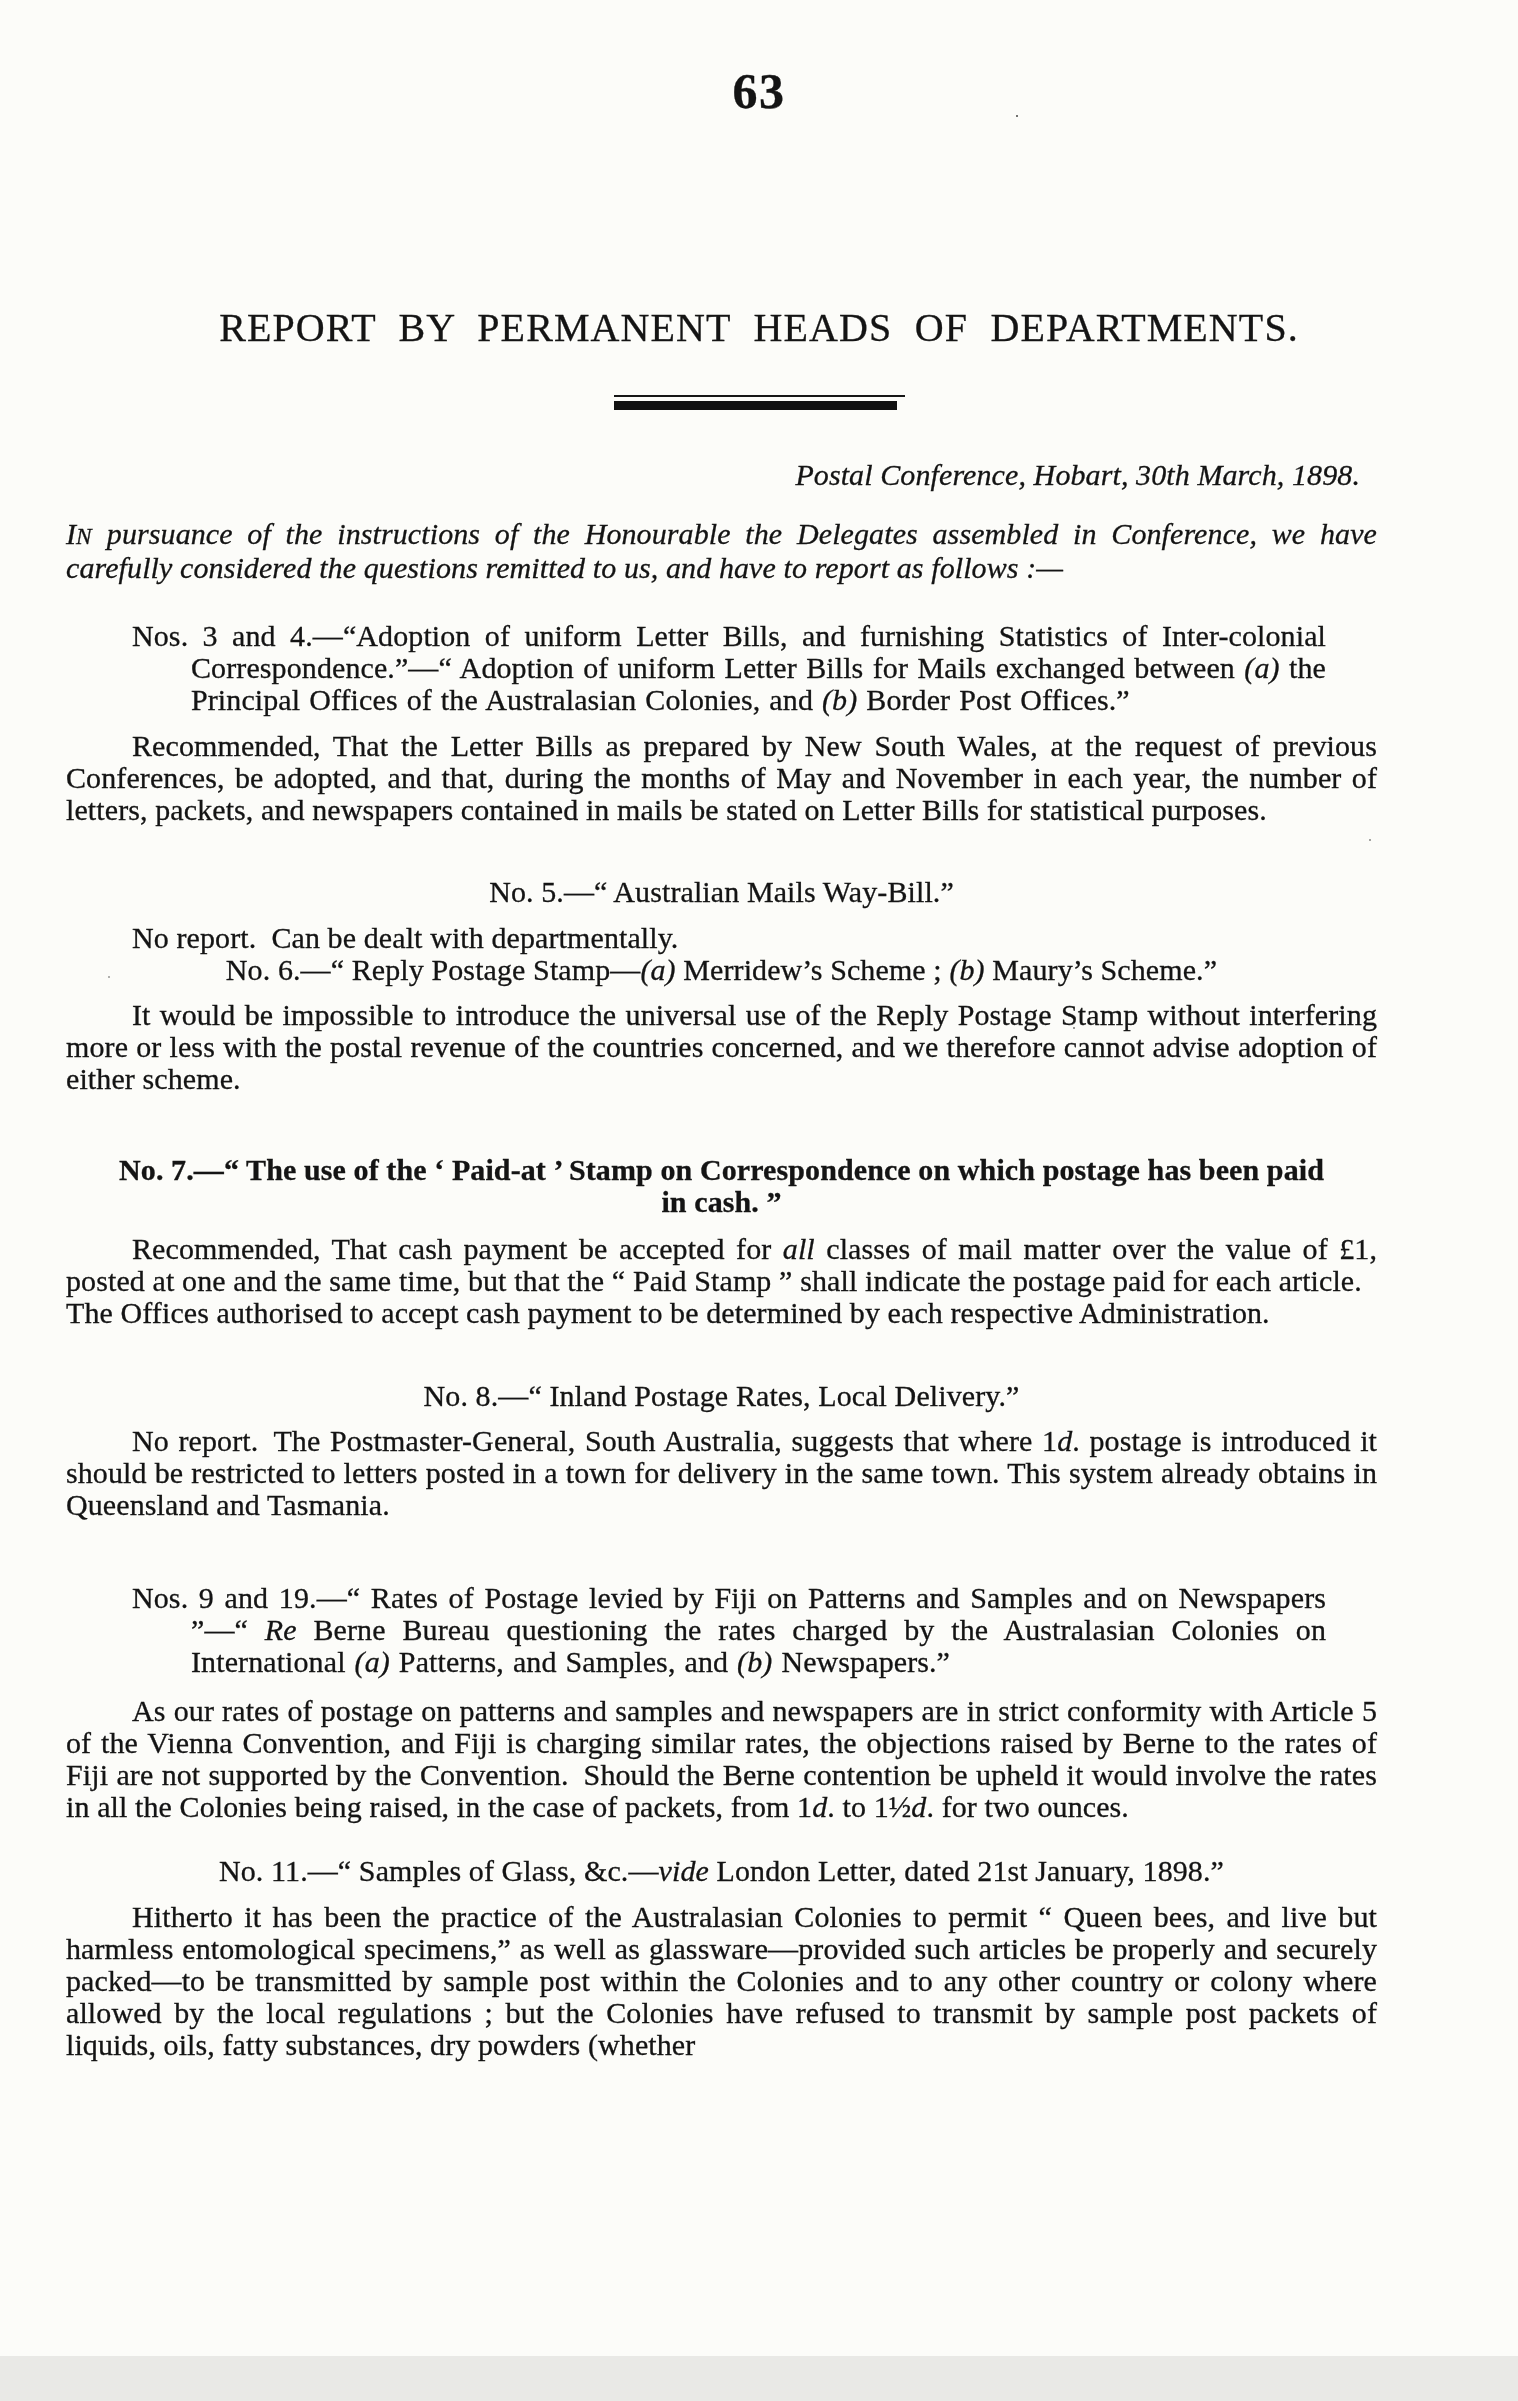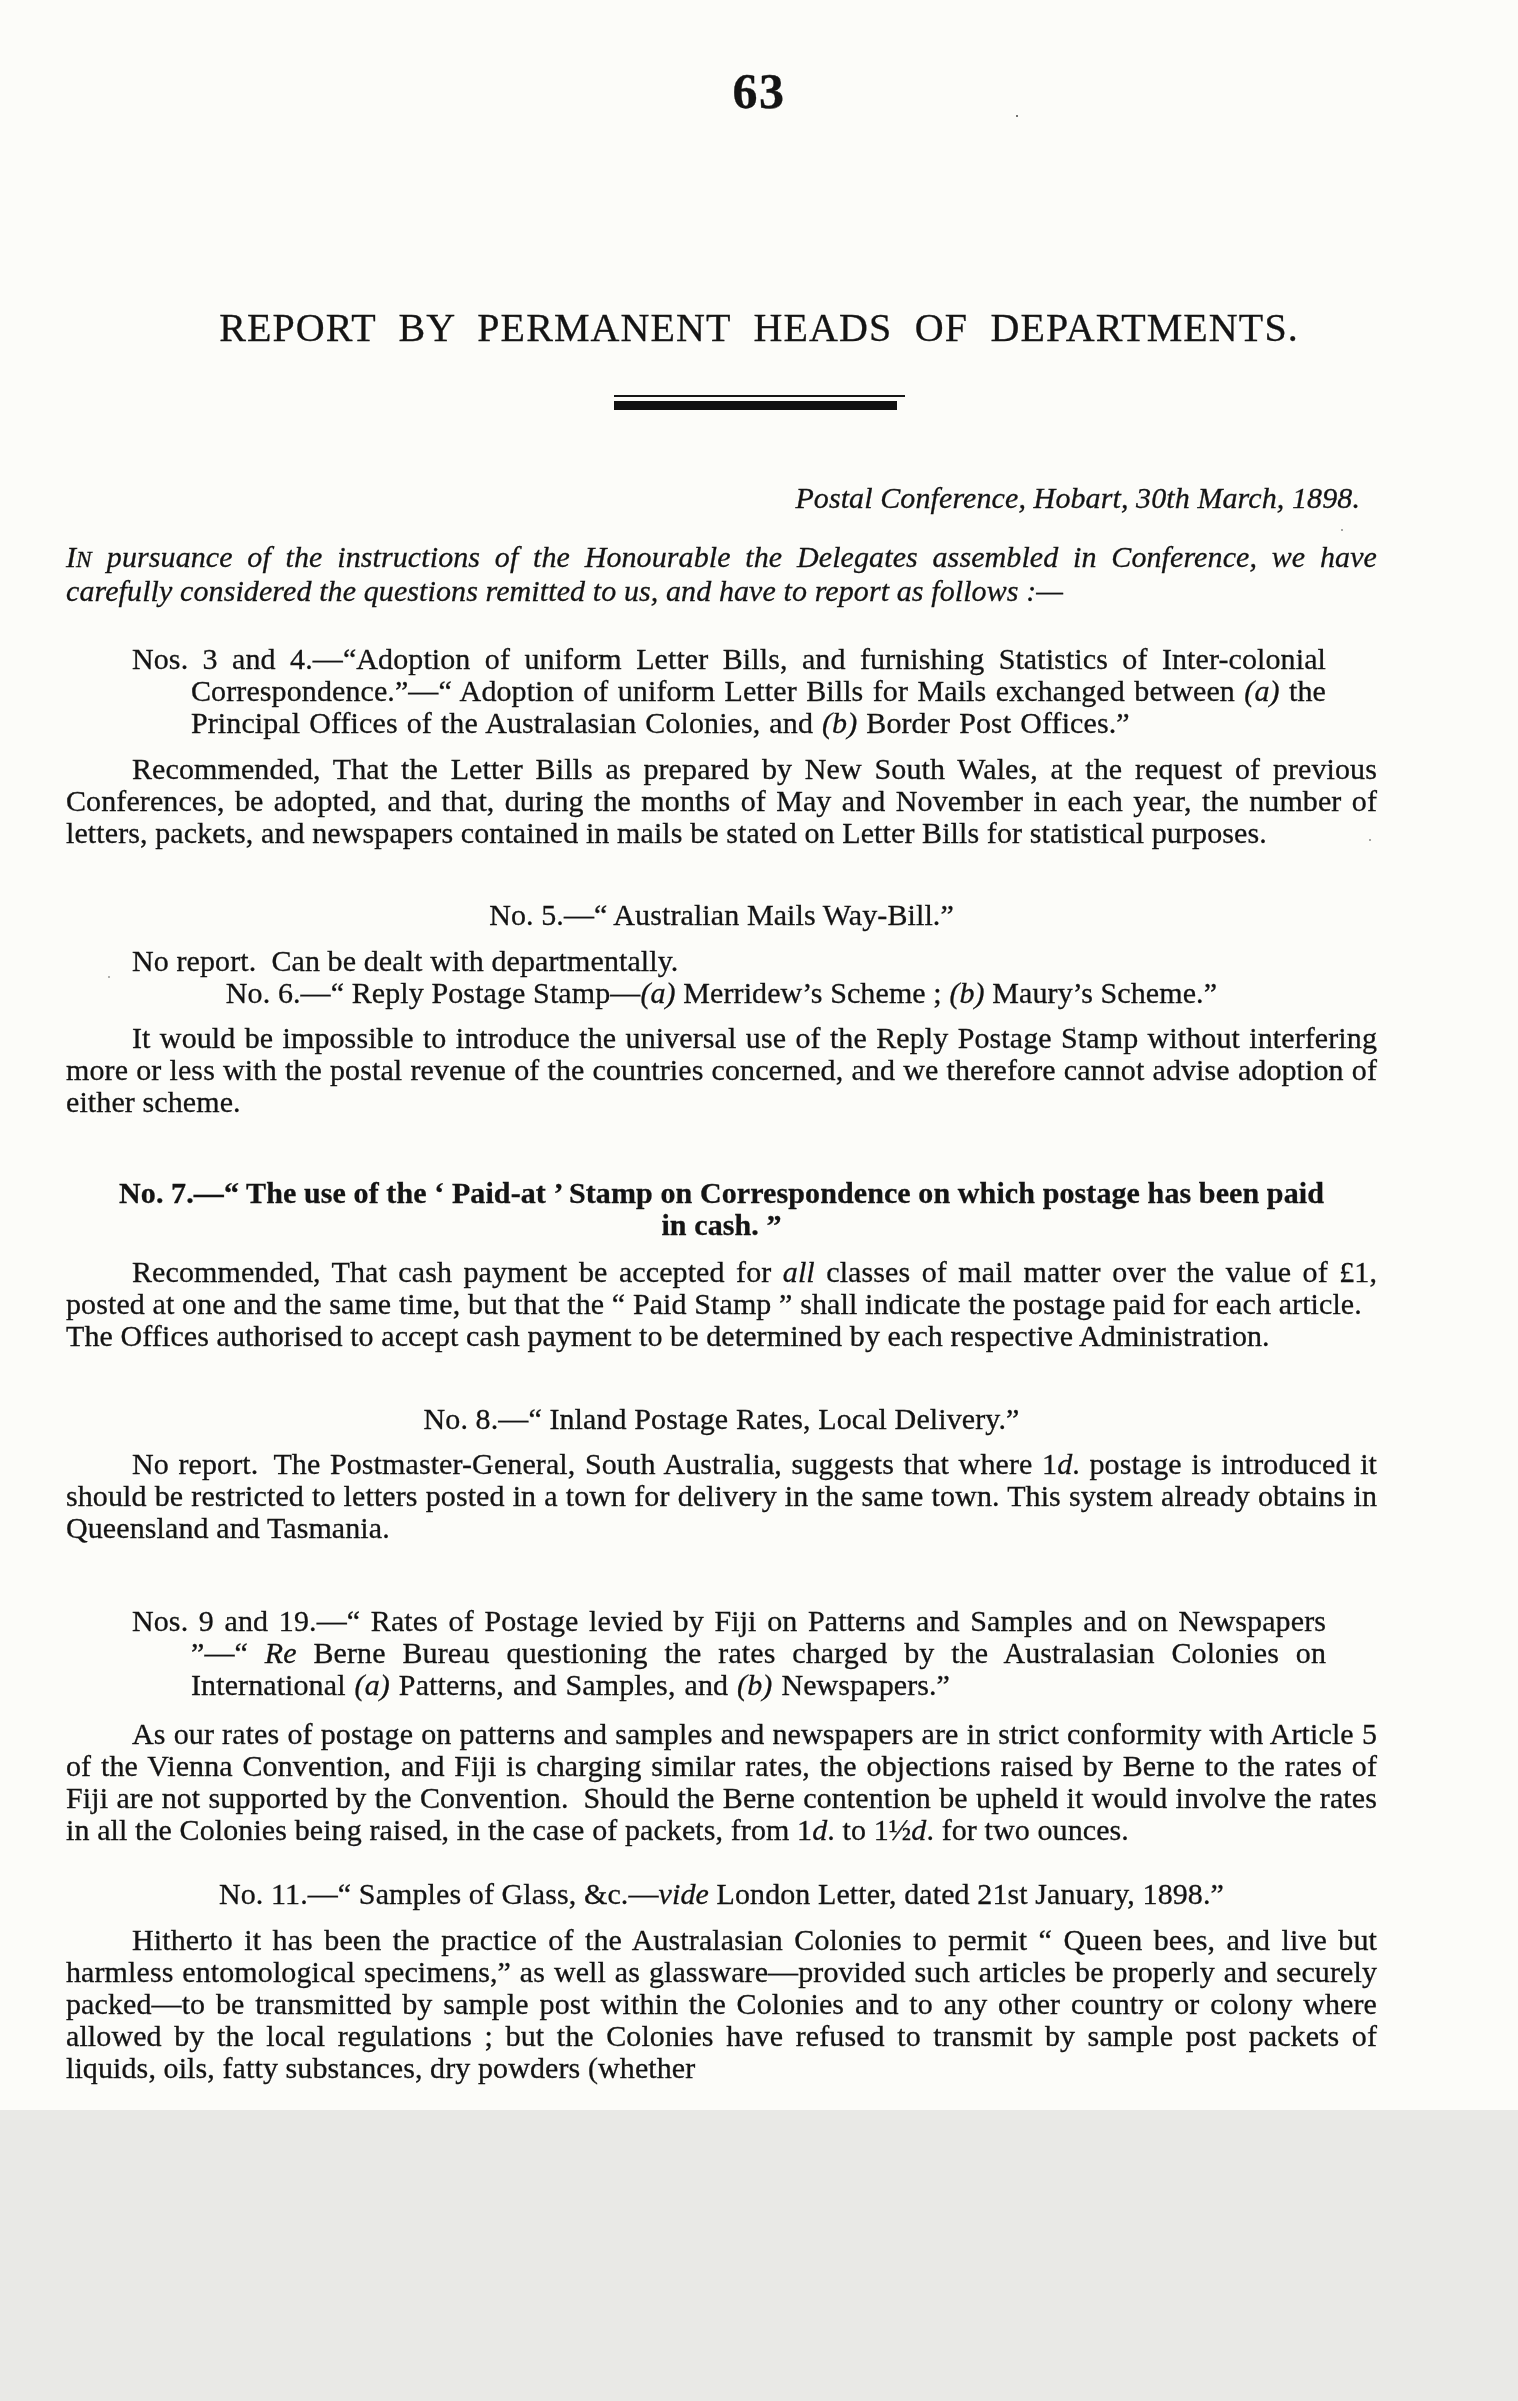--- a/index.html
+++ b/index.html
@@ -1,19 +1,19 @@
 <!DOCTYPE html>
 <html style="font-size:11.4px"><head>
 <meta charset="utf-8">
 <style>
   html, body { margin: 0; padding: 0; background: #e9e9e6; }
   .sheet {
     position: relative;
     width: 1518px;
-    height: 2110px;
+    height: 2356px;
     background:
       radial-gradient(circle 1.4px at 1017px 116px, rgba(0,0,0,.55) 0 1px, transparent 1.4px),
       radial-gradient(circle 1.4px at 1342px 530px, rgba(0,0,0,.35) 0 0.9px, transparent 1.4px),
       radial-gradient(circle 1.4px at 109px 977px, rgba(0,0,0,.3) 0 0.8px, transparent 1.4px),
       radial-gradient(circle 1.4px at 1074px 1028px, rgba(0,0,0,.4) 0 0.9px, transparent 1.4px),
       radial-gradient(circle 1.4px at 1370px 840px, rgba(0,0,0,.35) 0 0.9px, transparent 1.4px),
       radial-gradient(circle 1.4px at 621px 2378px, rgba(0,0,0,.3) 0 0.8px, transparent 1.4px),
       #fcfcf9;
     color: #141414;
     font-family: "Liberation Serif", "DejaVu Serif", serif;
@@ -69,21 +69,21 @@
     hyphens: manual;
   }
   .heading {
     margin: 0 auto;
     max-width: 1235px;
     text-align: center;
   }
   .sc { font-size: 0.78em; letter-spacing: 0.4px; }
   i { font-style: italic; }
   
-  .mt-dateline { margin-top: 72px; }
+  .mt-dateline { margin-top: 49px; }
   .mt-p1   { margin-top: 27px; font-style: italic; }
   .mt-n34  { margin-top: 36px; }
   .mt-rec1 { margin-top: 14.3px; }
   .mt-h5   { margin-top: 50px; }
   .mt-nr5  { margin-top: 13.6px; }
   .mt-h6   { }
   .mt-rep  { margin-top: 13.6px; font-family: Liberation Serif, serif; }
   .mt-h7   { margin-top: 59px; font-weight: bold; }
   .mt-rec2 { margin-top: 14.3px; }
   .mt-h8   { margin-top: 51px; }

